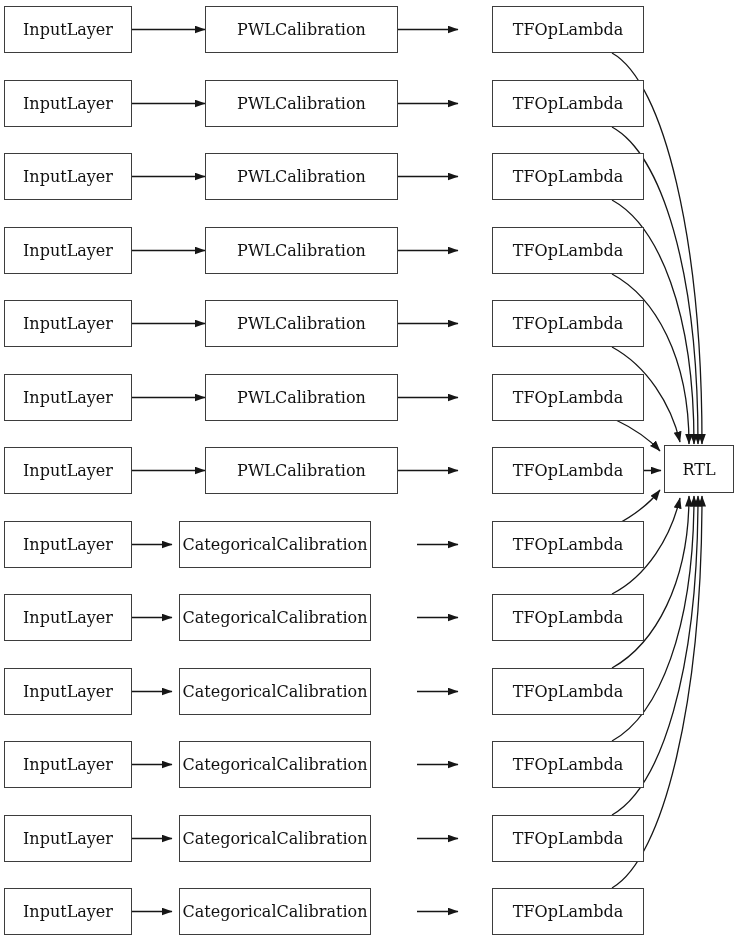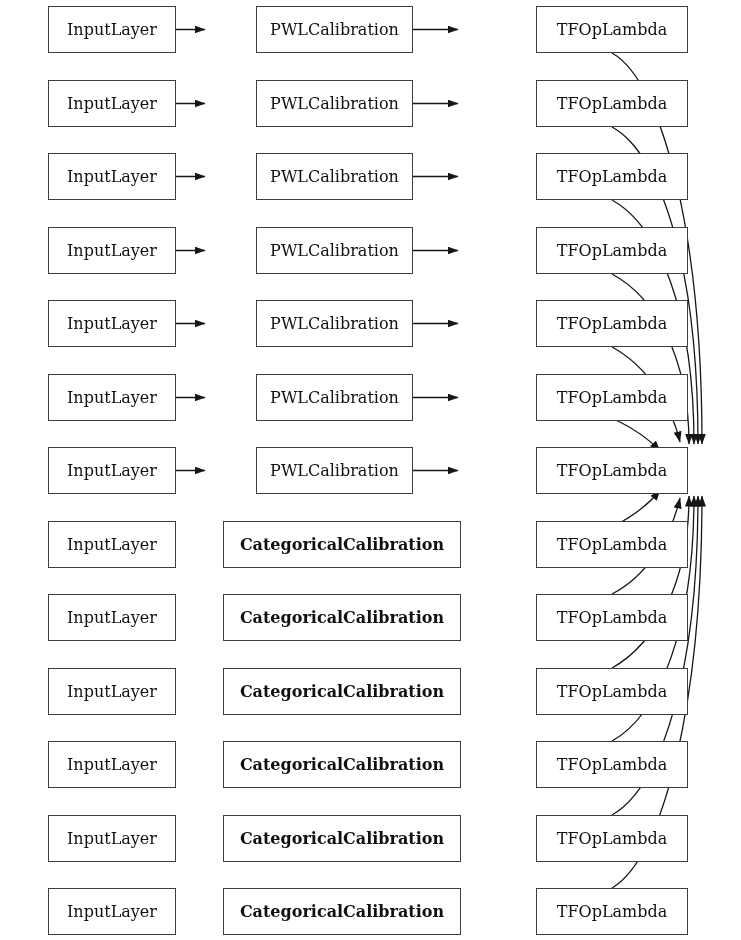--- a/index.html
+++ b/index.html
@@ -33,25 +33,24 @@
     box-sizing: border-box;
     height: 47px;
     border: 1.5px solid #3d3d3d;
     background: #ffffff;
     display: flex;
     align-items: center;
     justify-content: center;
     font-size: 16px;
     color: #111111;
     white-space: nowrap;
-    margin-left: 44px;
   }
   .n1  { left: 4px;   width: 128px; }
-  .n2p { left: 212px; width: 157px; }
-  .n2c { left: 179px; width: 238px; font-weight: bold; }
+  .n2p { left: 205px; width: 193px; }
+  .n2c { left: 179px; width: 192px; }
   .n3  { left: 492px; width: 152px; }
   .rtl {
     left: 664px;
     top: 445px;
     width: 70px;
     height: 48px;
   }
 </style>
 </head>
 <body>
@@ -170,14 +169,15 @@
     <div class="node n1">InputLayer</div>
     <div class="node n2c">CategoricalCalibration</div>
     <div class="node n3">TFOpLambda</div>
   </div>
   <div class="row" style="top:888px">
     <div class="node n1">InputLayer</div>
     <div class="node n2c">CategoricalCalibration</div>
     <div class="node n3">TFOpLambda</div>
   </div>
 
+  <div class="node rtl">RTL</div>
 
 </div>
 
 </body></html>

